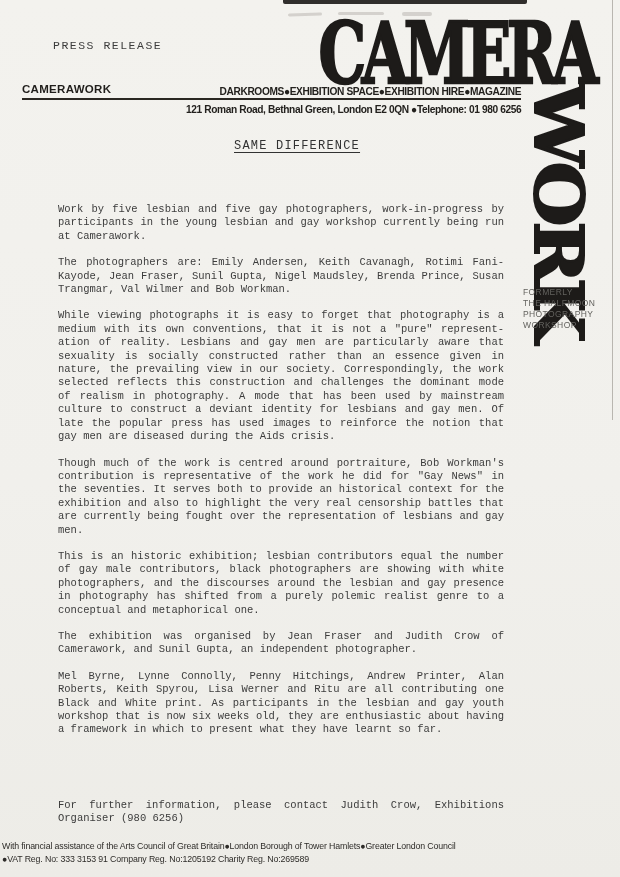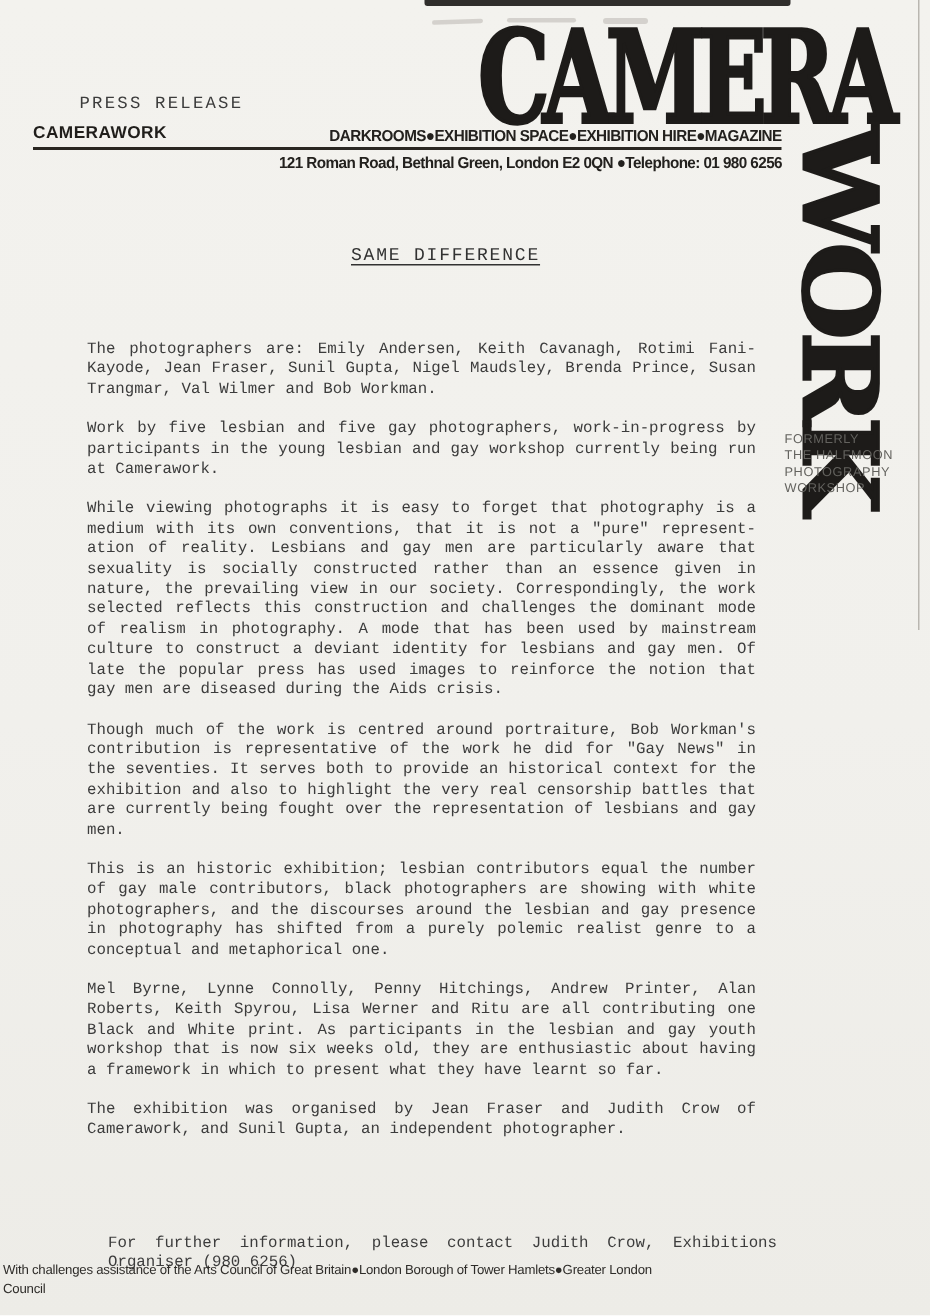--- a/index.html
+++ b/index.html
@@ -15,21 +15,21 @@
   .top-strip { position:absolute; left:283px; top:0; width:244px; height:4px;
     background:#1f1d1b; opacity:.92; border-radius:0 0 2px 2px; }
   .smudge { position:absolute; background:#9a968f; opacity:.35; border-radius:2px; }
   .s1 { left:288px; top:13px; width:34px; height:3px; transform:rotate(-2deg); }
   .s2 { left:338px; top:12px; width:46px; height:3px; }
   .s3 { left:402px; top:12px; width:30px; height:4px; }
   .edge-line { position:absolute; right:7px; top:0; width:1px; height:420px;
     background:#b9b6b0; }
 
   
-  .mono { font-family:"Liberation Mono","DejaVu Sans Mono",monospace; color:#3c3c3c;margin-top:24px; }
+  .mono { font-family:"Liberation Mono","DejaVu Sans Mono",monospace; color:#3c3c3c; }
 
   .press-release { position:absolute; left:53px; top:39px;
     font-size:11.5px; letter-spacing:1.5px; }
 
   
   .camera-logo {
     position:absolute; top:0px; right:26px;
     font-family:"DejaVu Serif","Liberation Serif",serif; font-weight:bold;
     font-size:68px; line-height:84px; letter-spacing:-5px; white-space:nowrap;
     color:#1d1b19; -webkit-text-stroke:2px #1d1b19;
@@ -61,21 +61,21 @@
   .title { position:absolute; left:234px; top:139px;
     font-size:12px; letter-spacing:1.2px; color:#323232;
     text-decoration:underline; text-underline-offset:3px; }
   .dates { position:absolute; left:209px; top:158px;
     font-size:11.5px; letter-spacing:1px; }
 
   .body-text { position:absolute; left:58px; top:203px; width:446px;
     font-size:10.5px; line-height:13.4px; }
   .body-text p { margin:0 0 13px 0; text-align:justify; }
 
-  .contact { position:absolute; left:72px; top:799px; width:446px;
+  .contact { position:absolute; left:58px; top:799px; width:446px;
     font-size:10.5px; line-height:13.4px; text-align:justify; }
 
   .footer { position:absolute; left:2px; top:840px; width:460px;
     font-size:8.8px; line-height:12.5px; letter-spacing:-.15px; color:#2e2c29; }
 </style>
 </head>
 <body>
 
 <div class="page">
 
@@ -99,28 +99,29 @@
   <div class="formerly">
     <div>FORMERLY</div>
     <div>THE HALFMOON</div>
     <div>PHOTOGRAPHY</div>
     <div>WORKSHOP</div>
   </div>
 
   <div class="title mono">SAME DIFFERENCE</div>
 
   <div class="body-text mono">
+    <p>Work by five lesbian and five gay photographers, work-in-progress by participants in the young lesbian and gay workshop currently being run at Camerawork.</p>
     <p>The photographers are: Emily Andersen, Keith Cavanagh, Rotimi Fani-Kayode, Jean Fraser, Sunil Gupta, Nigel Maudsley, Brenda Prince, Susan Trangmar, Val Wilmer and Bob Workman.</p>
-    <p>Work by five lesbian and five gay photographers, work-in-progress by participants in the young lesbian and gay workshop currently being run at Camerawork.</p>
     <p>While viewing photographs it is easy to forget that photography is a medium with its own conventions, that it is not a "pure" represent-ation of reality. Lesbians and gay men are particularly aware that sexuality is socially constructed rather than an essence given in nature, the prevailing view in our society. Correspondingly, the work selected reflects this construction and challenges the dominant mode of realism in photography. A mode that has been used by mainstream culture to construct a deviant identity for lesbians and gay men. Of late the popular press has used images to reinforce the notion that gay men are diseased during the Aids crisis.</p>
     <p>Though much of the work is centred around portraiture, Bob Workman's contribution is representative of the work he did for "Gay News" in the seventies. It serves both to provide an historical context for the exhibition and also to highlight the very real censorship battles that are currently being fought over the representation of lesbians and gay men.</p>
     <p>This is an historic exhibition; lesbian contributors equal the number of gay male contributors, black photographers are showing with white photographers, and the discourses around the lesbian and gay presence in photography has shifted from a purely polemic realist genre to a conceptual and metaphorical one.</p>
+    <p>The exhibition was organised by Jean Fraser and Judith Crow of Camerawork, and Sunil Gupta, an independent photographer.</p>
     <p>Mel Byrne, Lynne Connolly, Penny Hitchings, Andrew Printer, Alan Roberts, Keith Spyrou, Lisa Werner and Ritu are all contributing one Black and White print. As participants in the lesbian and gay youth workshop that is now six weeks old, they are enthusiastic about having a framework in which to present what they have learnt so far.</p>
-    <p>The exhibition was organised by Jean Fraser and Judith Crow of Camerawork, and Sunil Gupta, an independent photographer.</p>
   </div>
 
   <div class="contact mono">For further information, please contact Judith Crow, Exhibitions Organiser (980 6256)</div>
 
   <div class="footer">
-    <div>With challenges assistance of the Arts Council of Great Britain●London Borough of Tower Hamlets●Greater London Council</div>
+    <div>With financial assistance of the Arts Council of Great Britain●London Borough of Tower Hamlets●Greater London Council</div>
+    <div>●VAT Reg. No: 333 3153 91 Company Reg. No:1205192 Charity Reg. No:269589</div>
   </div>
 
 </div>
 
 </body></html>

